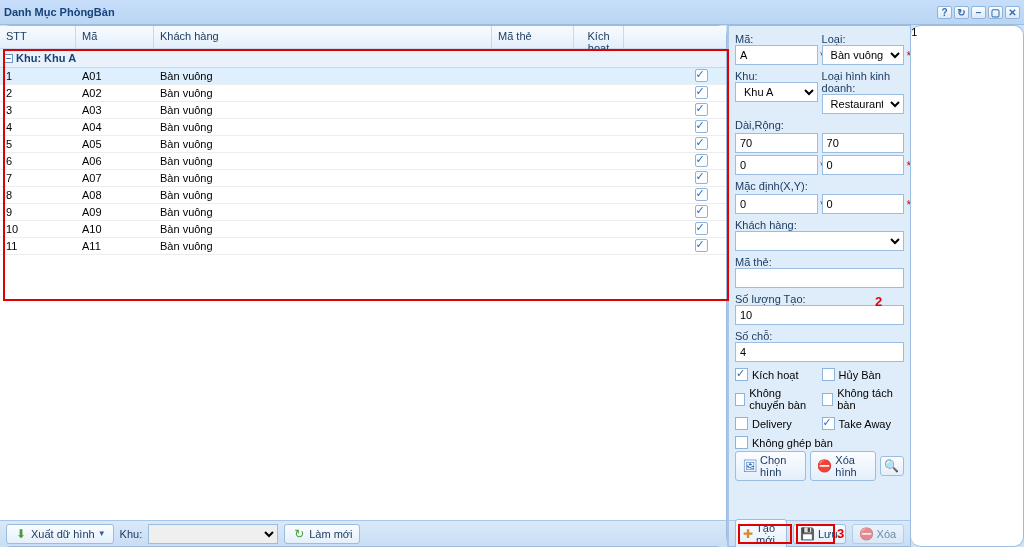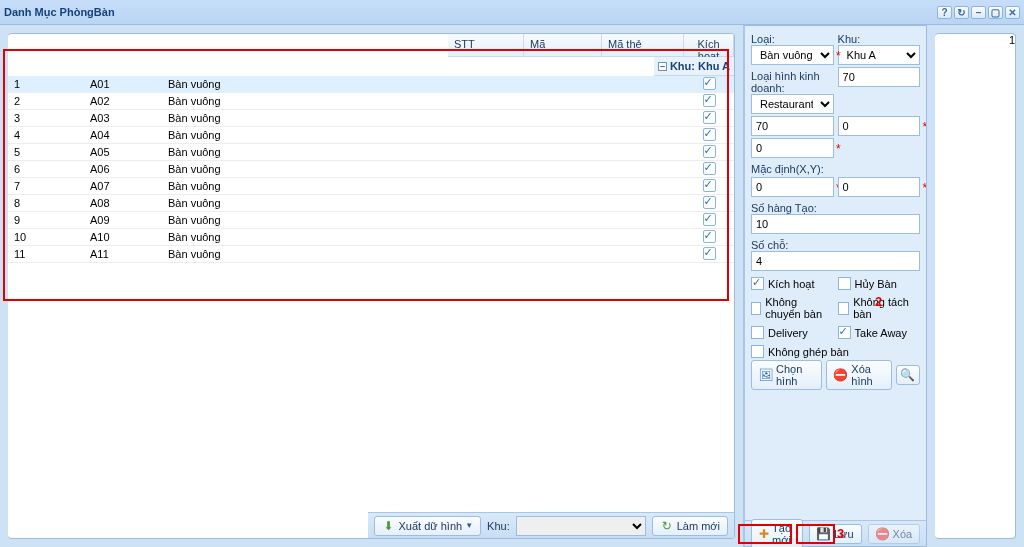--- a/index.html
+++ b/index.html
@@ -47,23 +47,22 @@
     display: flex;
     position: relative;
   }
   .left {
     width: 732px;
     display: flex;
     flex-direction: column;
     background: #fff;
     border: 1px solid #9bbce0;
     border-left: none;
-    border-radius: 4px;
-    margin: 8px;
-    align-items: flex-end;
+    border-radius: 10px;
+    margin: 0;
   }
   .left .annot {
     position: absolute;
     top: 24px; left: 3px;
     width: 726px; height: 252px;
     border: 2px solid #e00000;
     pointer-events: none;
   }
   .grid-hd {
     display: flex;
@@ -273,20 +272,21 @@
       <div class="wbtn">✕</div>
     </div>
   </div>
 
   <div class="body">
 
     <div class="left">
       <div class="grid-hd">
         <div class="col col-stt">STT</div>
         <div class="col col-ma">Mã</div>
+        <div class="col col-kh">Khách hàng</div>
         <div class="col col-mathe">Mã thẻ</div>
         <div class="col col-kh2">Kích hoạt</div>
       </div>
       <div class="group-row">
         <span class="minus">–</span>
         <span>Khu: Khu A</span>
       </div>
       <div class="rows" id="grid-rows">
           <div class="row sel">
             <div class="cell col-stt">1</div>
@@ -392,44 +392,55 @@
           <span>Làm mới</span>
         </div>
       </div>
       <div class="annot"></div>
     </div>
 
     <div class="right">
       <div class="form">
 
         <div>
+            <label>Mã:</label>
+          <div class="req"><input type="text" value="A" style=""></div>
+          </div>
+        <div>
             <label>Loại:</label>
           <div class="req"><select><option>Bàn vuông</option></select></div>
           </div>
 
         <div><label>Khu:</label>
           <select><option>Khu A</option></select></div>
         <div><label>Loại hình kinh doanh:</label>
           <select><option>Restaurant | Coffee | Bar</option></select></div>
 
+        <div class="full">
+            <label>Dài,Rộng:</label>
+          </div>
         <div><input type="text" value="70" style=""></div>
         <div><input type="text" value="70" style=""></div>
 
         <div class="req"><input type="text" value="0" style=""></div>
         <div class="req"><input type="text" value="0" style=""></div>
 
         <div class="full">
             <label>Mặc định(X,Y):</label>
           </div>
         <div class="req"><input type="text" value="0" style=""></div>
         <div class="req"><input type="text" value="0" style=""></div>
 
-
-
-        <div class="full"><label>Số hàng Tạo:</label>
+        <div class="full"><label>Khách hàng:</label>
+          <select><option></option></select></div>
+
+        <div class="full"><label>Mã thẻ:</label>
+          <input type="text" value="" style=""></div>
+
+        <div class="full"><label>Số lượng Tạo:</label>
           <input type="text" value="10" style=""></div>
 
         <div class="full"><label>Số chỗ:</label>
           <input type="text" value="4" style=""></div>
 
         <div class="chkline">
             <span class="sq on"></span>
             <span>Kích hoạt</span>
           </div>
         <div class="chkline">

